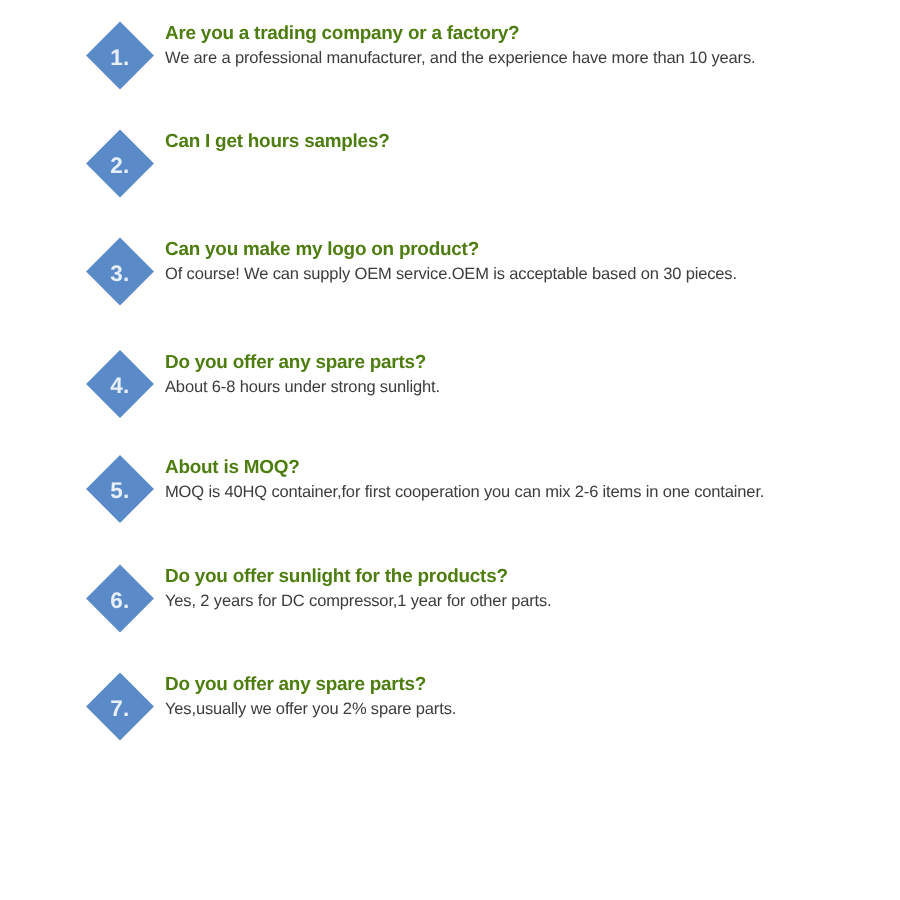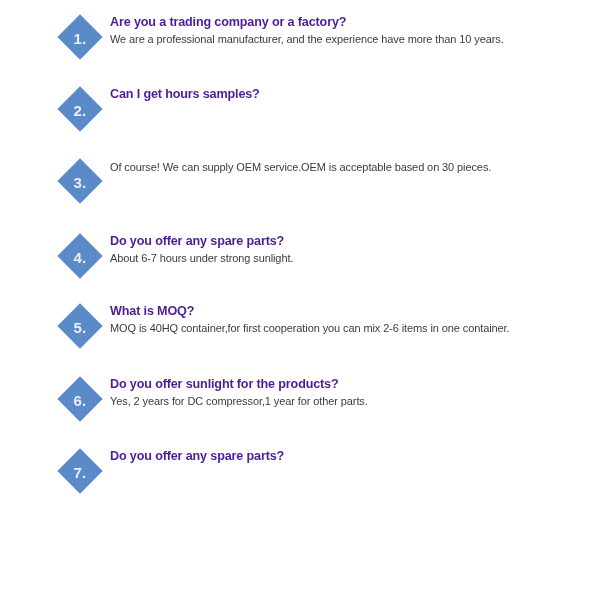--- a/index.html
+++ b/index.html
@@ -72,21 +72,21 @@
   }
 
   .qa-block {
     position: absolute;
     left: 110px;
     top: 0;
     width: 470px;
   }
 
   .question {
-    color: #4c1d95;
+    color: #4d7c0f;
     font-family: "Liberation Sans", sans-serif;
     font-size: 12.6px;
     font-weight: bold;
     line-height: 16px;
     letter-spacing: -0.15px;
     margin: 0;
     white-space: nowrap;
   }
 
   .answer {
@@ -130,42 +130,43 @@
         <p class="question">Can I get hours samples?</p>
       </div>
     </div>
 
     <div class="faq-item" style="top:158px;">
       <div class="badge-wrap">
         <div class="badge-diamond"></div>
         <div class="badge-num">3.</div>
       </div>
       <div class="qa-block">
+        <p class="question">Can you make my logo on product?</p>
         <p class="answer wide">Of course! We can supply OEM service.OEM is acceptable based on 30 pieces.</p>
       </div>
     </div>
 
     <div class="faq-item" style="top:233px;">
       <div class="badge-wrap">
         <div class="badge-diamond"></div>
         <div class="badge-num">4.</div>
       </div>
       <div class="qa-block">
         <p class="question">Do you offer any spare parts?</p>
-        <p class="answer wide">About 6-7 hours under strong sunlight.</p>
+        <p class="answer wide">About 6-8 hours under strong sunlight.</p>
       </div>
     </div>
 
     <div class="faq-item" style="top:303px;">
       <div class="badge-wrap">
         <div class="badge-diamond"></div>
         <div class="badge-num">5.</div>
       </div>
       <div class="qa-block">
-        <p class="question">What is MOQ?</p>
+        <p class="question">About is MOQ?</p>
         <p class="answer wide">MOQ is 40HQ container,for first cooperation you can mix 2-6 items in one container.</p>
       </div>
     </div>
 
     <div class="faq-item" style="top:376px;">
       <div class="badge-wrap">
         <div class="badge-diamond"></div>
         <div class="badge-num">6.</div>
       </div>
       <div class="qa-block">
@@ -174,17 +175,18 @@
       </div>
     </div>
 
     <div class="faq-item" style="top:448px;">
       <div class="badge-wrap">
         <div class="badge-diamond"></div>
         <div class="badge-num">7.</div>
       </div>
       <div class="qa-block">
         <p class="question">Do you offer any spare parts?</p>
+        <p class="answer wide">Yes,usually we offer you 2% spare parts.</p>
       </div>
     </div>
 
   </div>
 </div>
 
 </body></html>

